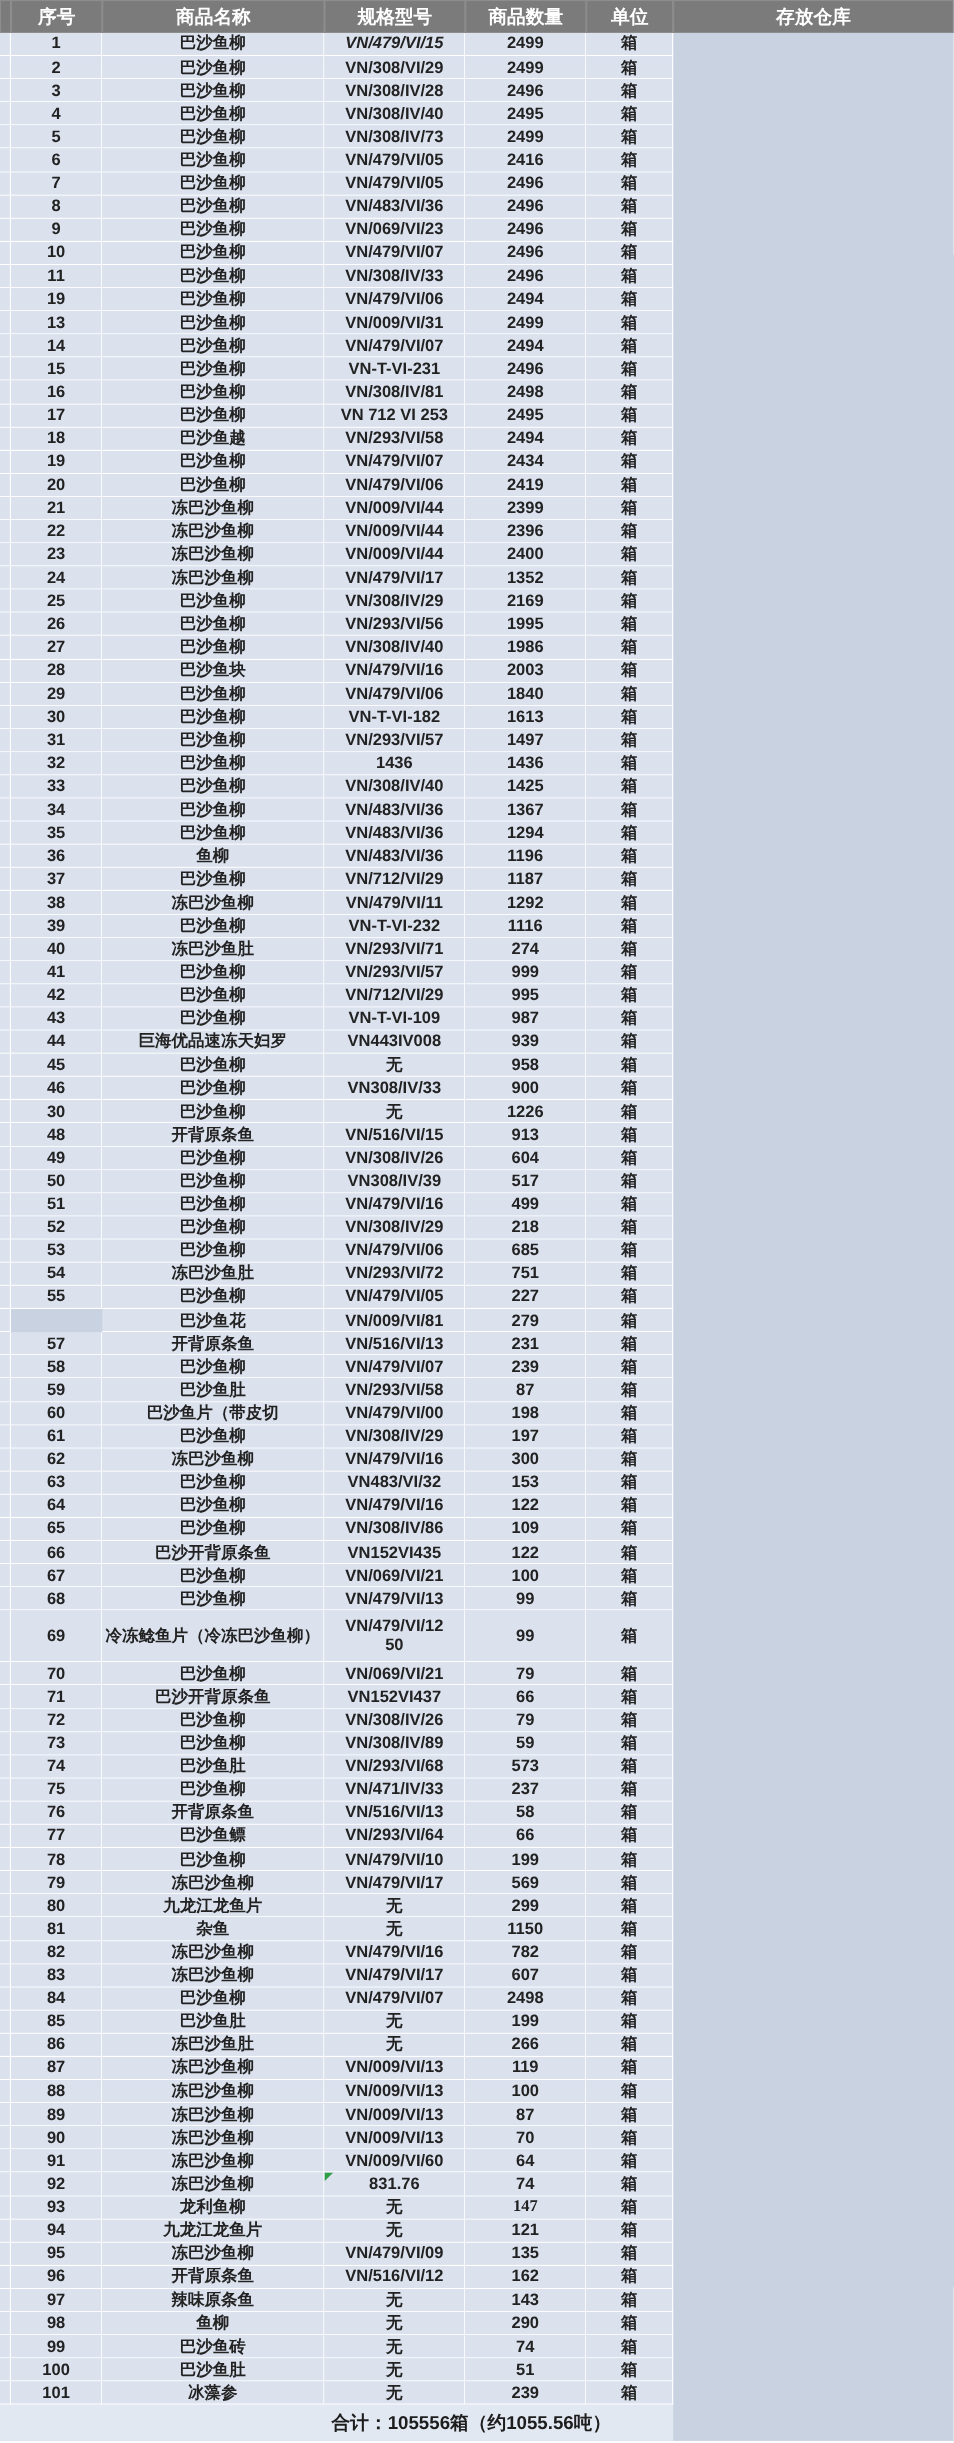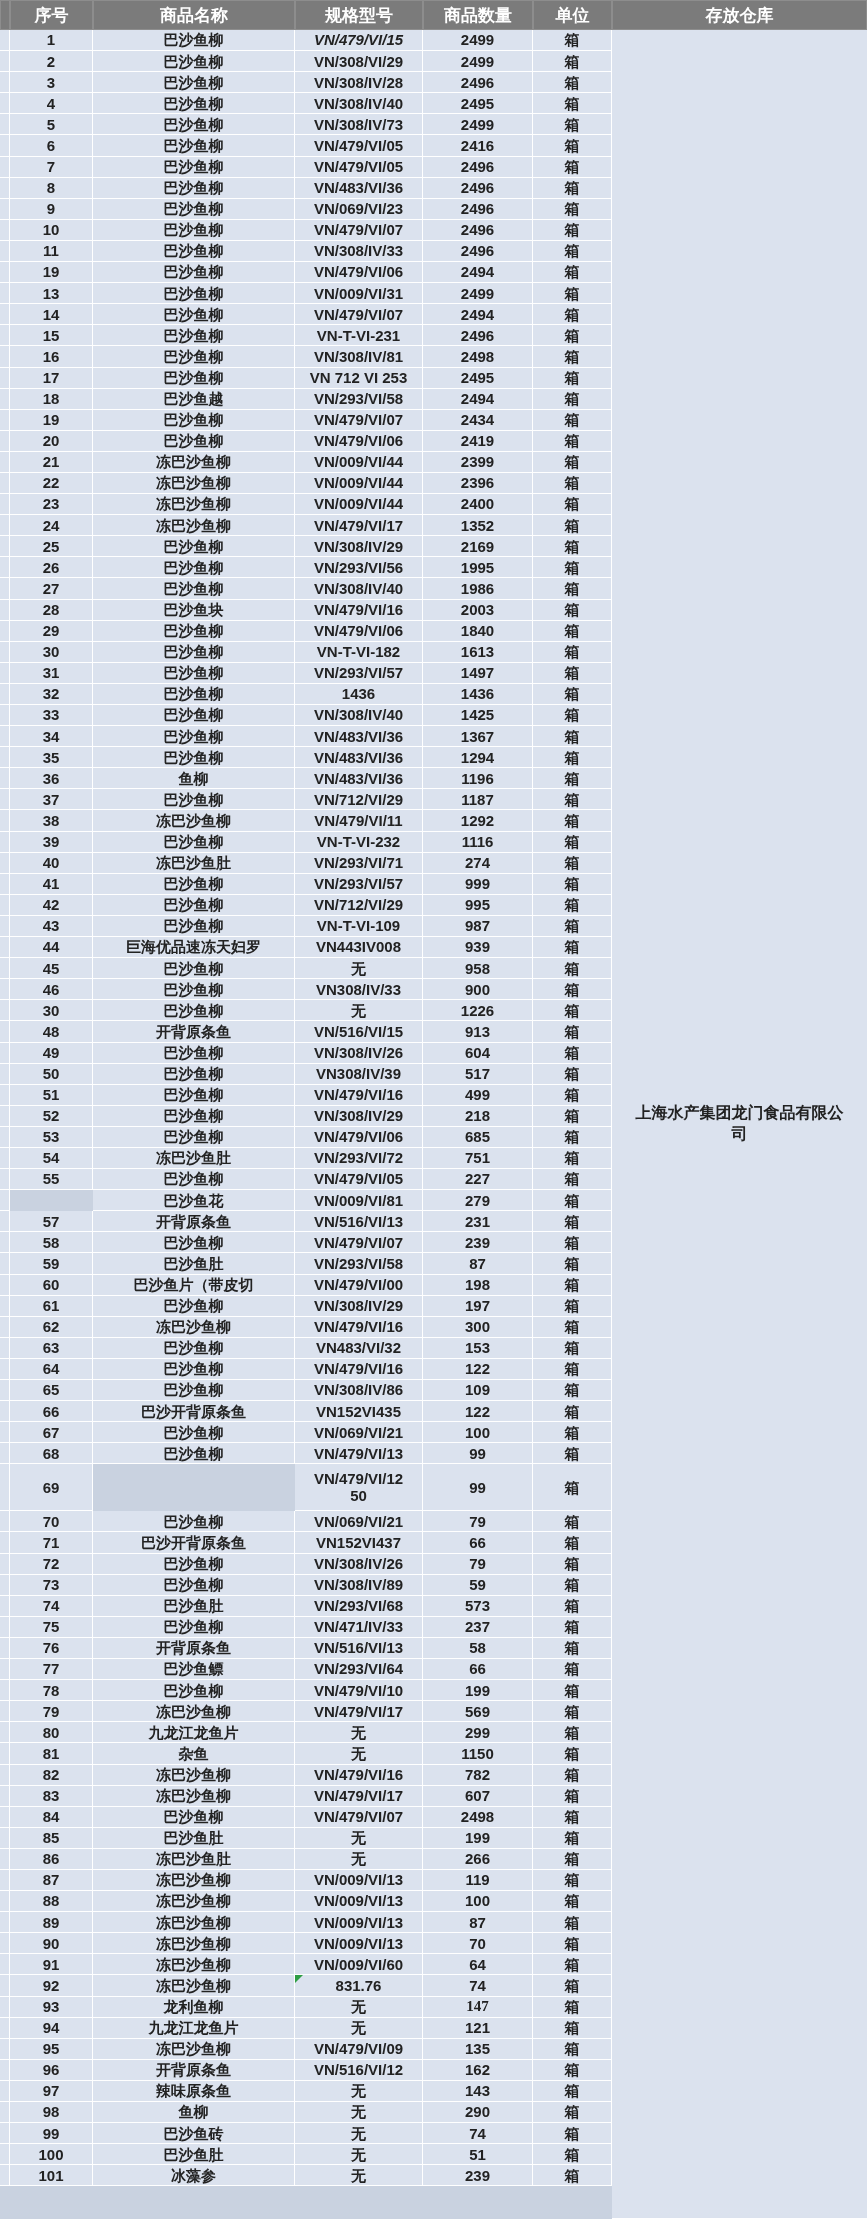--- a/index.html
+++ b/index.html
@@ -56,21 +56,21 @@
 
 <div class="sheet" id="grid">
   <div class="hcell"></div>
   <div class="hcell">序号</div>
   <div class="hcell">商品名称</div>
   <div class="hcell">规格型号</div>
   <div class="hcell">商品数量</div>
   <div class="hcell">单位</div>
   <div class="hcell">存放仓库</div>
 
-  <div class="warehouse">上海水产集团龙门食品有限公司</div>
+  <div class="total">合计：105556箱（约1055.56吨）</div>
 <div class="cell strip" style="grid-area: 2 / 1;"></div>
     <div class="cell" style="grid-area: 2 / 2;">1</div>
     <div class="cell wrap" style="grid-area: 2 / 3;">巴沙鱼柳</div>
     <div class="cell wrap" style="grid-area: 2 / 4; font-style: italic;">VN/479/VI/15</div>
     <div class="cell" style="grid-area: 2 / 5;">2499</div>
     <div class="cell" style="grid-area: 2 / 6;">箱</div>
     <div class="cell strip" style="grid-area: 3 / 1;"></div>
     <div class="cell" style="grid-area: 3 / 2;">2</div>
     <div class="cell wrap" style="grid-area: 3 / 3;">巴沙鱼柳</div>
     <div class="cell wrap" style="grid-area: 3 / 4;">VN/308/VI/29</div>
@@ -467,20 +467,21 @@
     <div class="cell" style="grid-area: 68 / 5;">100</div>
     <div class="cell" style="grid-area: 68 / 6;">箱</div>
     <div class="cell strip" style="grid-area: 69 / 1;"></div>
     <div class="cell" style="grid-area: 69 / 2;">68</div>
     <div class="cell wrap" style="grid-area: 69 / 3;">巴沙鱼柳</div>
     <div class="cell wrap" style="grid-area: 69 / 4;">VN/479/VI/13</div>
     <div class="cell" style="grid-area: 69 / 5;">99</div>
     <div class="cell" style="grid-area: 69 / 6;">箱</div>
     <div class="cell strip" style="grid-area: 70 / 1;"></div>
     <div class="cell" style="grid-area: 70 / 2;">69</div>
+    <div class="cell wrap" style="grid-area: 70 / 3;">冷冻鲶鱼片（冷冻巴沙鱼柳）</div>
     <div class="cell wrap" style="grid-area: 70 / 4;">VN/479/VI/12
 50</div>
     <div class="cell" style="grid-area: 70 / 5;">99</div>
     <div class="cell" style="grid-area: 70 / 6;">箱</div>
     <div class="cell strip" style="grid-area: 71 / 1;"></div>
     <div class="cell" style="grid-area: 71 / 2;">70</div>
     <div class="cell wrap" style="grid-area: 71 / 3;">巴沙鱼柳</div>
     <div class="cell wrap" style="grid-area: 71 / 4;">VN/069/VI/21</div>
     <div class="cell" style="grid-area: 71 / 5;">79</div>
     <div class="cell" style="grid-area: 71 / 6;">箱</div>

